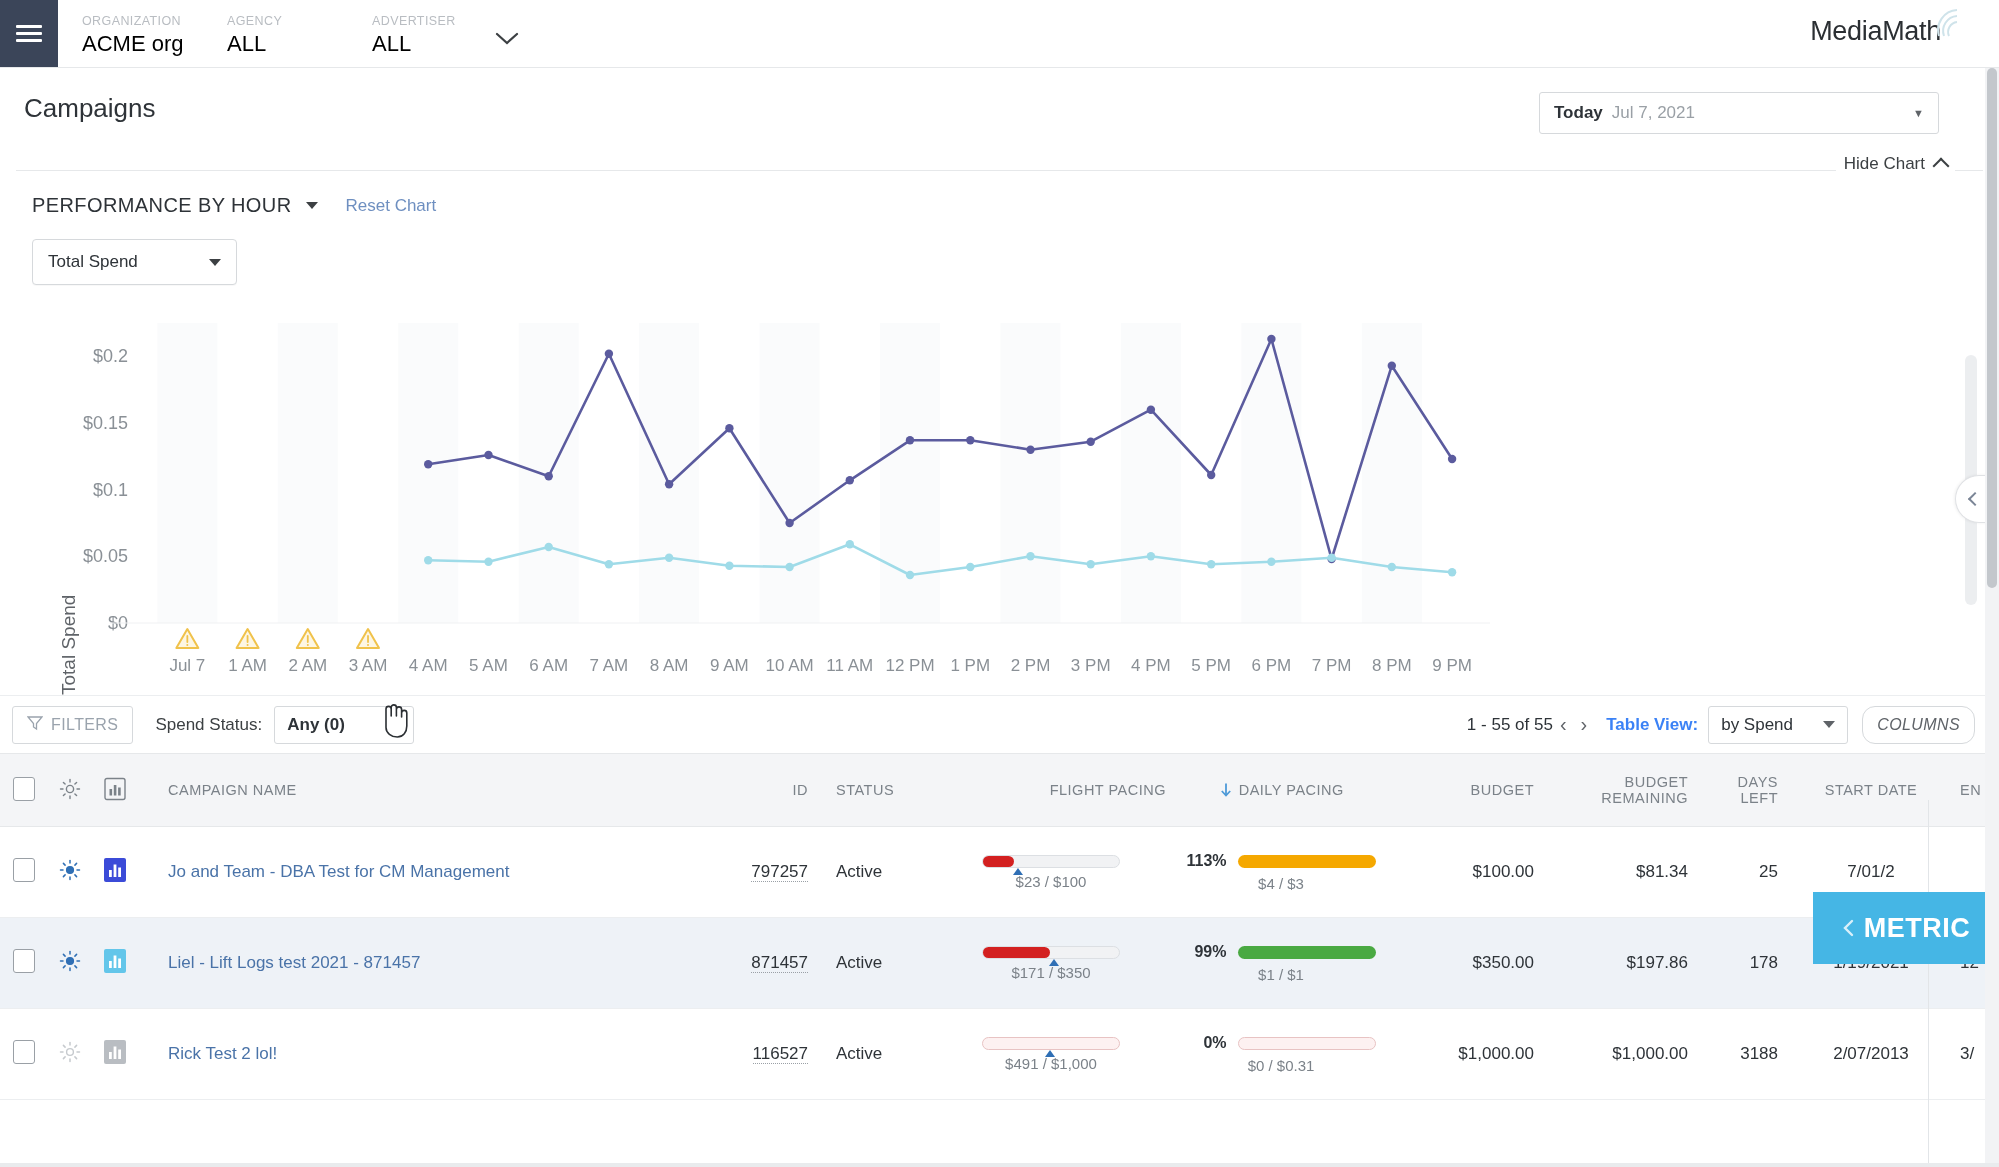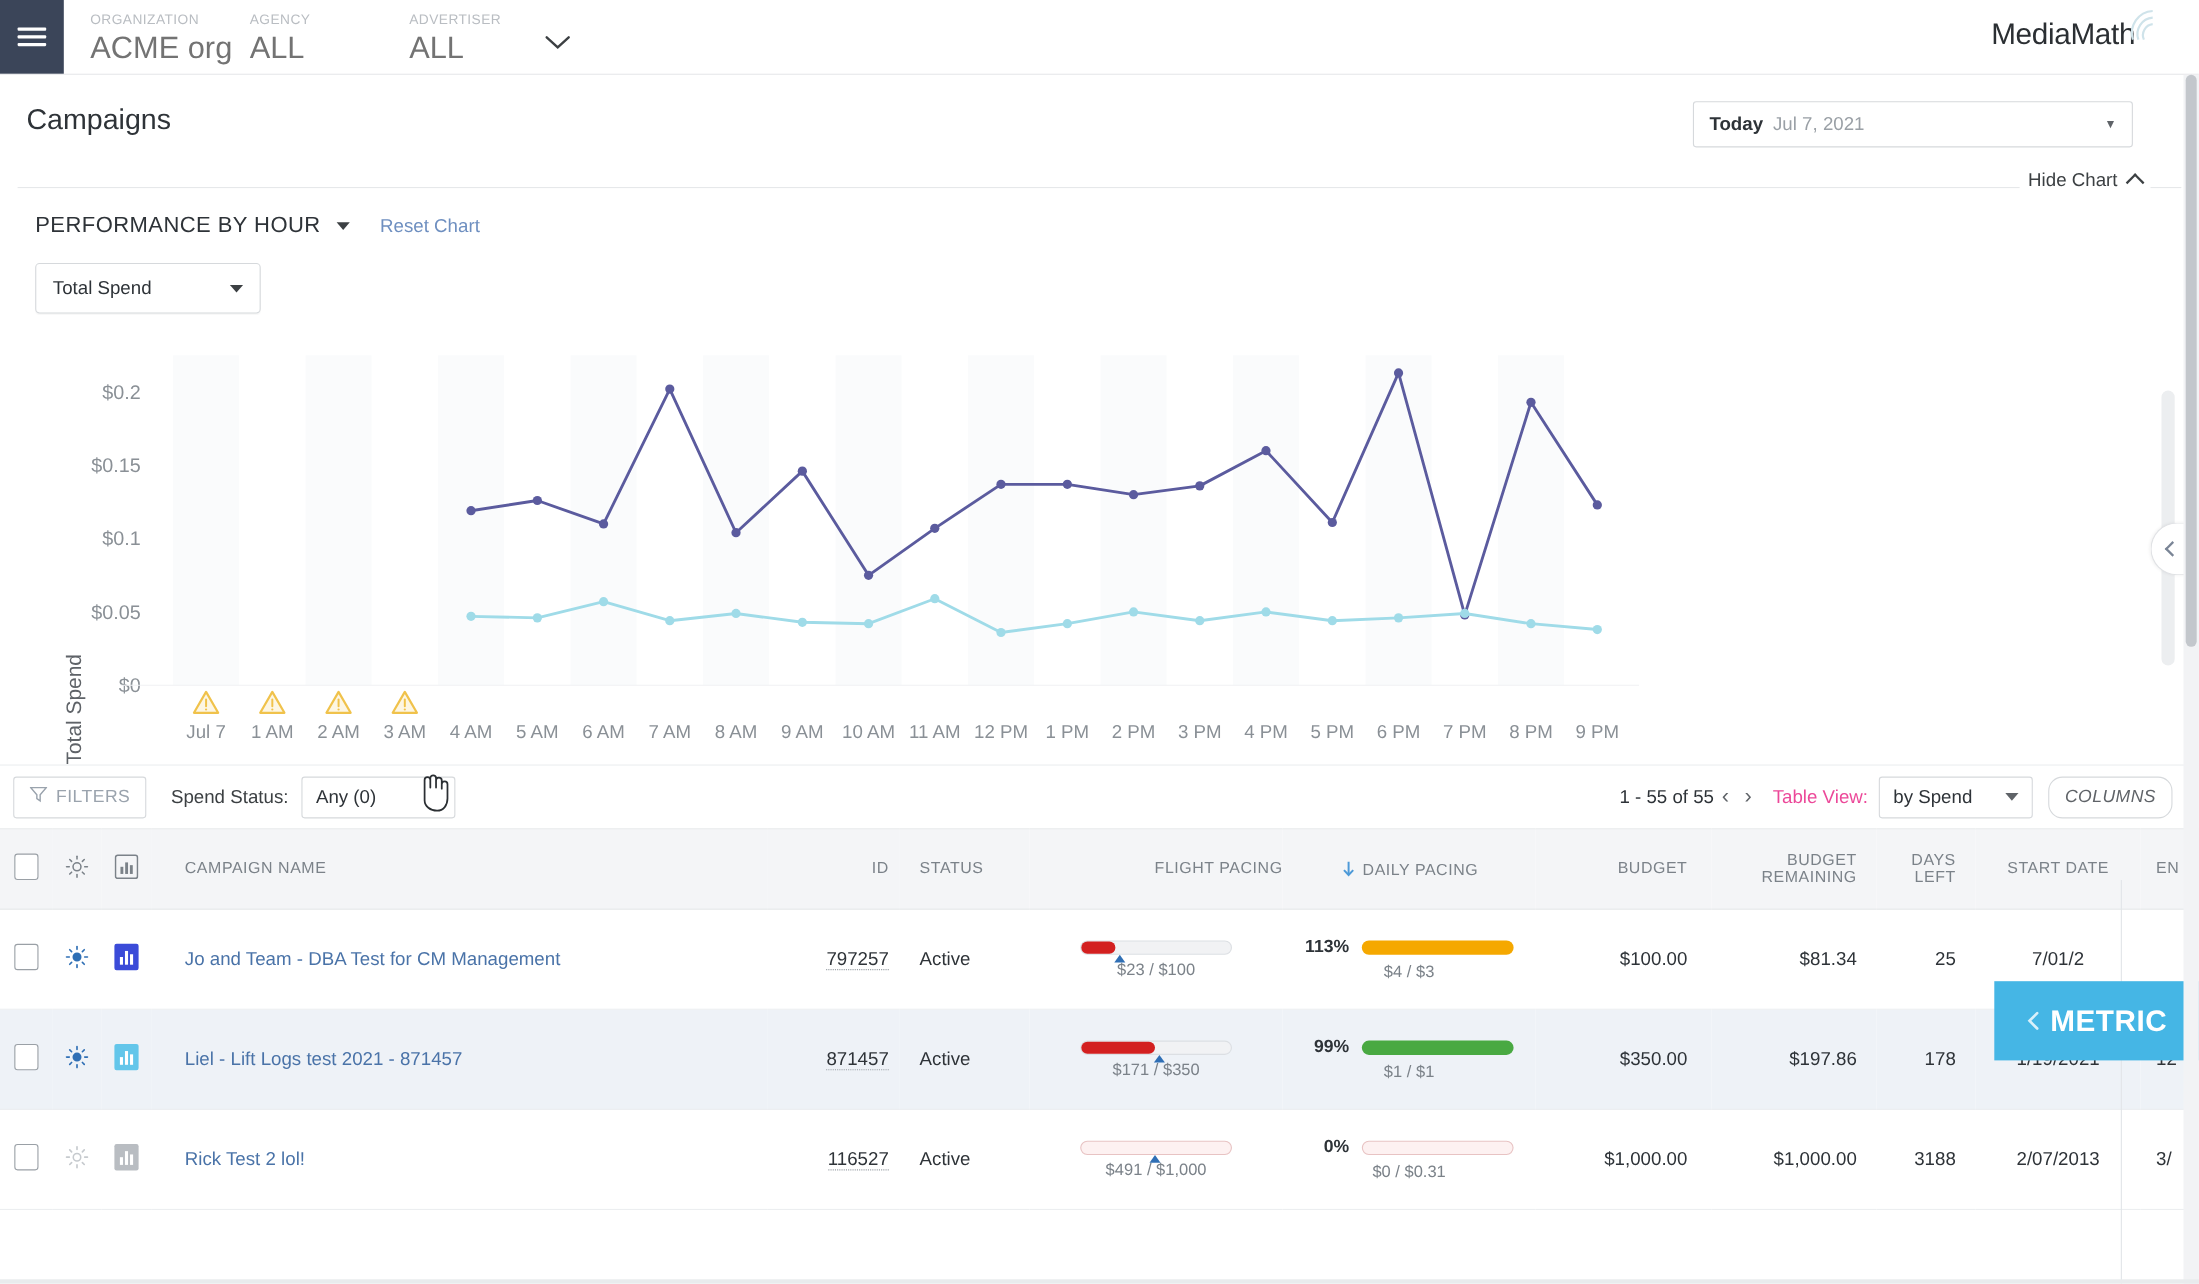--- a/index.html
+++ b/index.html
@@ -33,21 +33,21 @@
     display: flex; align-items: center; padding-left: 24px; gap: 0;
   }
   .ctx-item { padding: 8px 0 4px 0; cursor: pointer; }
   .ctx-item.org   { min-width: 145px; }
   .ctx-item.agency{ min-width: 145px; }
   .ctx-item.adv   { min-width: 100px; }
   .ctx-label {
     font-size: 12.5px; color: #b9bdc2; letter-spacing: .4px; display: block;
     margin-bottom: 3px;
   }
-  .ctx-value { font-size: 28px; color: #737373; font-weight: 400; }
+  .ctx-value { font-size: 22px; color: #000000; font-weight: 400; }
   .ctx-caret {
     margin-left: 22px; margin-top: 12px; cursor: pointer;
     font-size: 22px; color: #3c4043; line-height: 1;
   }
   .brand {
     position: absolute; right: 34px; top: 16px;
     display: flex; align-items: flex-start;
   }
   .brand-text { font-size: 27px; color: #2b2f33; letter-spacing: -0.3px; }
   .brand-swoosh { margin-left: -6px; margin-top: -10px; }
@@ -163,32 +163,32 @@
     height: 38px; padding: 0 14px;
     border: 1px solid #d6d9dc; border-radius: 3px; background: #fff;
     display: flex; align-items: center; gap: 8px;
     font-size: 16px; color: #9aa3ad; letter-spacing: .4px; cursor: pointer; text-align: right;
   }
   .spend-status-label { margin-left: 22px; font-size: 17px; color: #3c4043; }
   .spend-status-select {
     margin-left: 12px; width: 140px; height: 38px;
     border: 1px solid #d6d9dc; border-radius: 3px; background: #fff;
     display: flex; align-items: center; padding: 0 12px;
-    font-size: 17px; color: #2e3338; cursor: pointer;
+    font-size: 17px; color: #2e3338; cursor: pointer; font-weight: bold;
   }
   .spend-status-select .tri-down { margin-left: auto; border-top-color: #5f6368; }
   .toolbar-right {
     margin-left: auto; display: flex; align-items: center; gap: 0;
   }
   .pager-count { font-size: 17px; color: #2e3338; }
   .pager-arrow {
     font-size: 20px; color: #5f6368; padding: 0 7px; cursor: pointer;
     font-weight: 300;
   }
-  .tableview-label { font-size: 17px; color: #ec4899; margin-left: 12px; }
+  .tableview-label { font-size: 17px; color: #3b82f6; margin-left: 12px; font-weight: bold; }
   .tableview-select {
     margin-left: 10px; width: 140px; height: 38px;
     border: 1px solid #d6d9dc; border-radius: 3px; background: #fff;
     display: flex; align-items: center; padding: 0 12px;
     font-size: 17px; color: #2e3338; cursor: pointer;
   }
   .tableview-select .tri-down { margin-left: auto; border-top-color: #5f6368; }
   .columns-btn {
     margin-left: 14px; height: 38px; padding: 0 14px;
     border: 1px solid #d6d9dc; border-radius: 13px; background: #fff;

